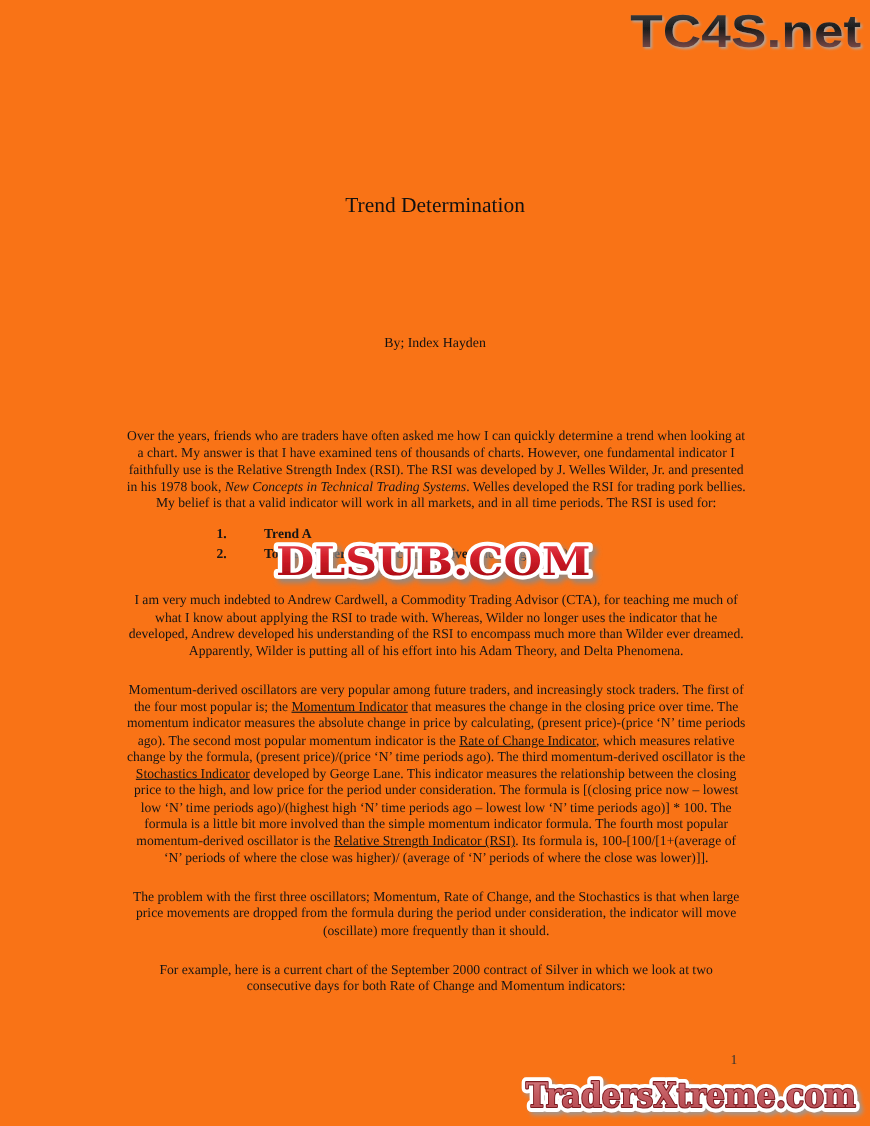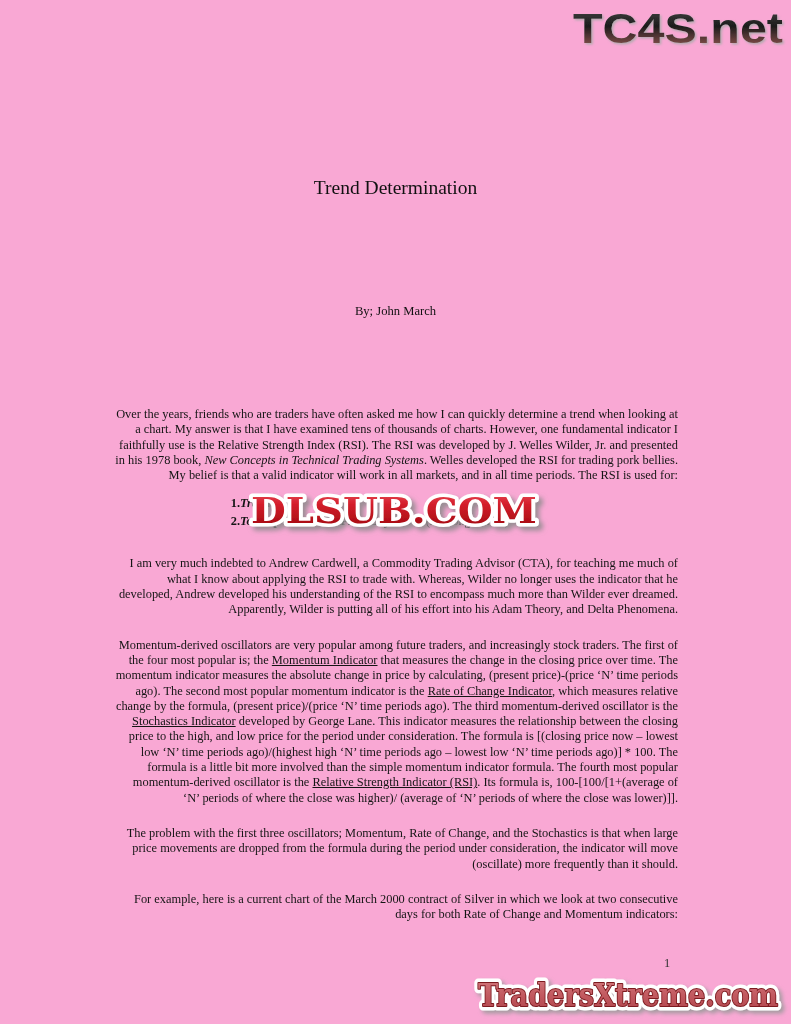--- a/index.html
+++ b/index.html
@@ -1,21 +1,21 @@
 <!DOCTYPE html>
 <html><head>
 <meta charset="utf-8">
 <style>
   * { margin: 0; padding: 0; box-sizing: border-box; }
   html, body { background: #ffffff; }
   .page {
     position: relative;
     width: 791px;
     height: 1024px;
-    background: #f9a8d4;
+    background: #f97316;
     overflow: hidden;
     font-family: "Liberation Serif", serif;
     color: #1a1a1a;
   }
 
   
   .logo-top {
     position: absolute;
     top: 2px;
     left: 568px;
@@ -40,41 +40,41 @@
     left: 0;
     width: 791px;
     text-align: center;
     font-size: 12.6px;
     color: #111;
   }
 
   
   .body-text {
     position: absolute;
-    top: 407px;
+    top: 389px;
     left: 115px;
     width: 563px;
     font-size: 12.4px;
     line-height: 15.3px;
     color: #151515;
-    text-align: right;
+    text-align: center;
   }
   .para { margin: 0; }
   .para + .para { margin-top: 20px; }
   .seg-italic { font-style: italic; }
   .seg-underline { text-decoration: underline; }
 
   .num-list { margin-top: 11px; margin-bottom: 26px; }
   .num-item { display: flex; line-height: 18px; }
   .num-item .num {
     margin-left: 48px;
     width: 77px;
     font-weight: bold;
   }
-  .num-item .item-bold { font-weight: bold; font-style: italic; }
+  .num-item .item-bold { font-weight: bold; }
   .num-item .item-note { font-weight: normal; }
 
   
   .watermark-center {
     position: absolute;
     top: 484px;
     left: 242px;
     pointer-events: none;
   }
 
@@ -111,40 +111,40 @@
         <feDropShadow dx="1.5" dy="1.5" stdDeviation="1" flood-color="#aaaaaa" flood-opacity="0.9"></feDropShadow>
       </filter>
     </defs>
     <text x="110" y="41" text-anchor="middle" font-family="'Liberation Sans', sans-serif" font-weight="bold" font-size="42" fill="url(#gradTop)" filter="url(#shadTop)" textLength="210" lengthAdjust="spacingAndGlyphs">TC4S.net</text>
   </svg>
 
   <div class="doc-title">
     <div>Trend Determination</div>
   </div>
 
-  <div class="byline">By; John March</div>
+  <div class="byline">By; Index Hayden</div>
 
   <div class="body-text">
     <p class="para"><span>Over the years, friends who are traders have often asked me how I can quickly determine a trend when looking at a chart. My answer is that I have examined tens of thousands of charts. However, one fundamental indicator I faithfully use is the Relative Strength Index (RSI). The RSI was developed by J. Welles Wilder, Jr. and presented in his 1978 book, </span><span class="seg-italic">New Concepts in Technical Trading Systems</span><span>. Welles developed the RSI for trading pork bellies. My belief is that a valid indicator will work in all markets, and in all time periods.  The RSI is used for:</span></p>
 
     <div class="num-list">
       <div class="num-item">
         <span class="num">1.</span>
         <span class="item-text"><b class="item-bold">Trend A</b><span class="item-note"></span></span>
       </div>
       <div class="num-item">
         <span class="num">2.</span>
         <span class="item-text"><b class="item-bold">To Help Determine Price Objectives</b><span class="item-note"> (not longer here)</span></span>
       </div>
     </div>
 
     <p class="para"><span>I am very much indebted to Andrew Cardwell, a Commodity Trading Advisor (CTA), for teaching me much of what I know about applying the RSI to trade with. Whereas, Wilder no longer uses the indicator that he developed, Andrew developed his understanding of the RSI to encompass much more than Wilder ever dreamed. Apparently, Wilder is putting all of his effort into his Adam Theory, and Delta Phenomena.</span></p>
     <p class="para"><span>Momentum-derived oscillators are very popular among future traders, and increasingly stock traders. The first of the four most popular is; the </span><span class="seg-underline">Momentum Indicator</span><span> that measures the change in the closing price over time. The momentum indicator measures the absolute change in price by calculating,  (present price)-(price ‘N’ time periods ago). The second most popular momentum indicator is the </span><span class="seg-underline">Rate of Change Indicator</span><span>, which measures relative change by the formula, (present price)/(price ‘N’ time periods ago). The third momentum-derived oscillator is the </span><span class="seg-underline">Stochastics Indicator</span><span> developed by George Lane. This indicator measures the relationship between the closing price to the high, and low price for the period under consideration. The formula is [(closing price now – lowest low ‘N’ time periods ago)/(highest high ‘N’ time periods ago – lowest low ‘N’ time periods ago)] * 100. The formula is a little bit more involved than the simple momentum indicator formula. The fourth most popular momentum-derived oscillator is the </span><span class="seg-underline">Relative Strength Indicator (RSI)</span><span>. Its formula is, 100-[100/[1+(average of ‘N’ periods of where the close was higher)/ (average of ‘N’ periods of where the close was lower)]].</span></p>
     <p class="para"><span>The problem with the first three oscillators; Momentum, Rate of Change, and the Stochastics is that when large price movements are dropped from the formula during the period under consideration, the indicator will move (oscillate) more frequently than it should.</span></p>
-    <p class="para"><span>For example, here is a current chart of the March 2000 contract of Silver in which we look at two consecutive days for both Rate of Change and Momentum indicators:</span></p>
+    <p class="para"><span>For example, here is a current chart of the September 2000 contract of Silver in which we look at two consecutive days for both Rate of Change and Momentum indicators:</span></p>
   </div>
 
   <svg class="watermark-center" width="312" height="58" viewBox="0 0 312 58">
     <defs>
       <linearGradient id="gradRed" x1="0" y1="0" x2="0" y2="1">
         <stop offset="0" stop-color="#ea5560"></stop>
         <stop offset="0.35" stop-color="#d5202c"></stop>
         <stop offset="0.8" stop-color="#ad0d16"></stop>
         <stop offset="1" stop-color="#c81822"></stop>
       </linearGradient>

